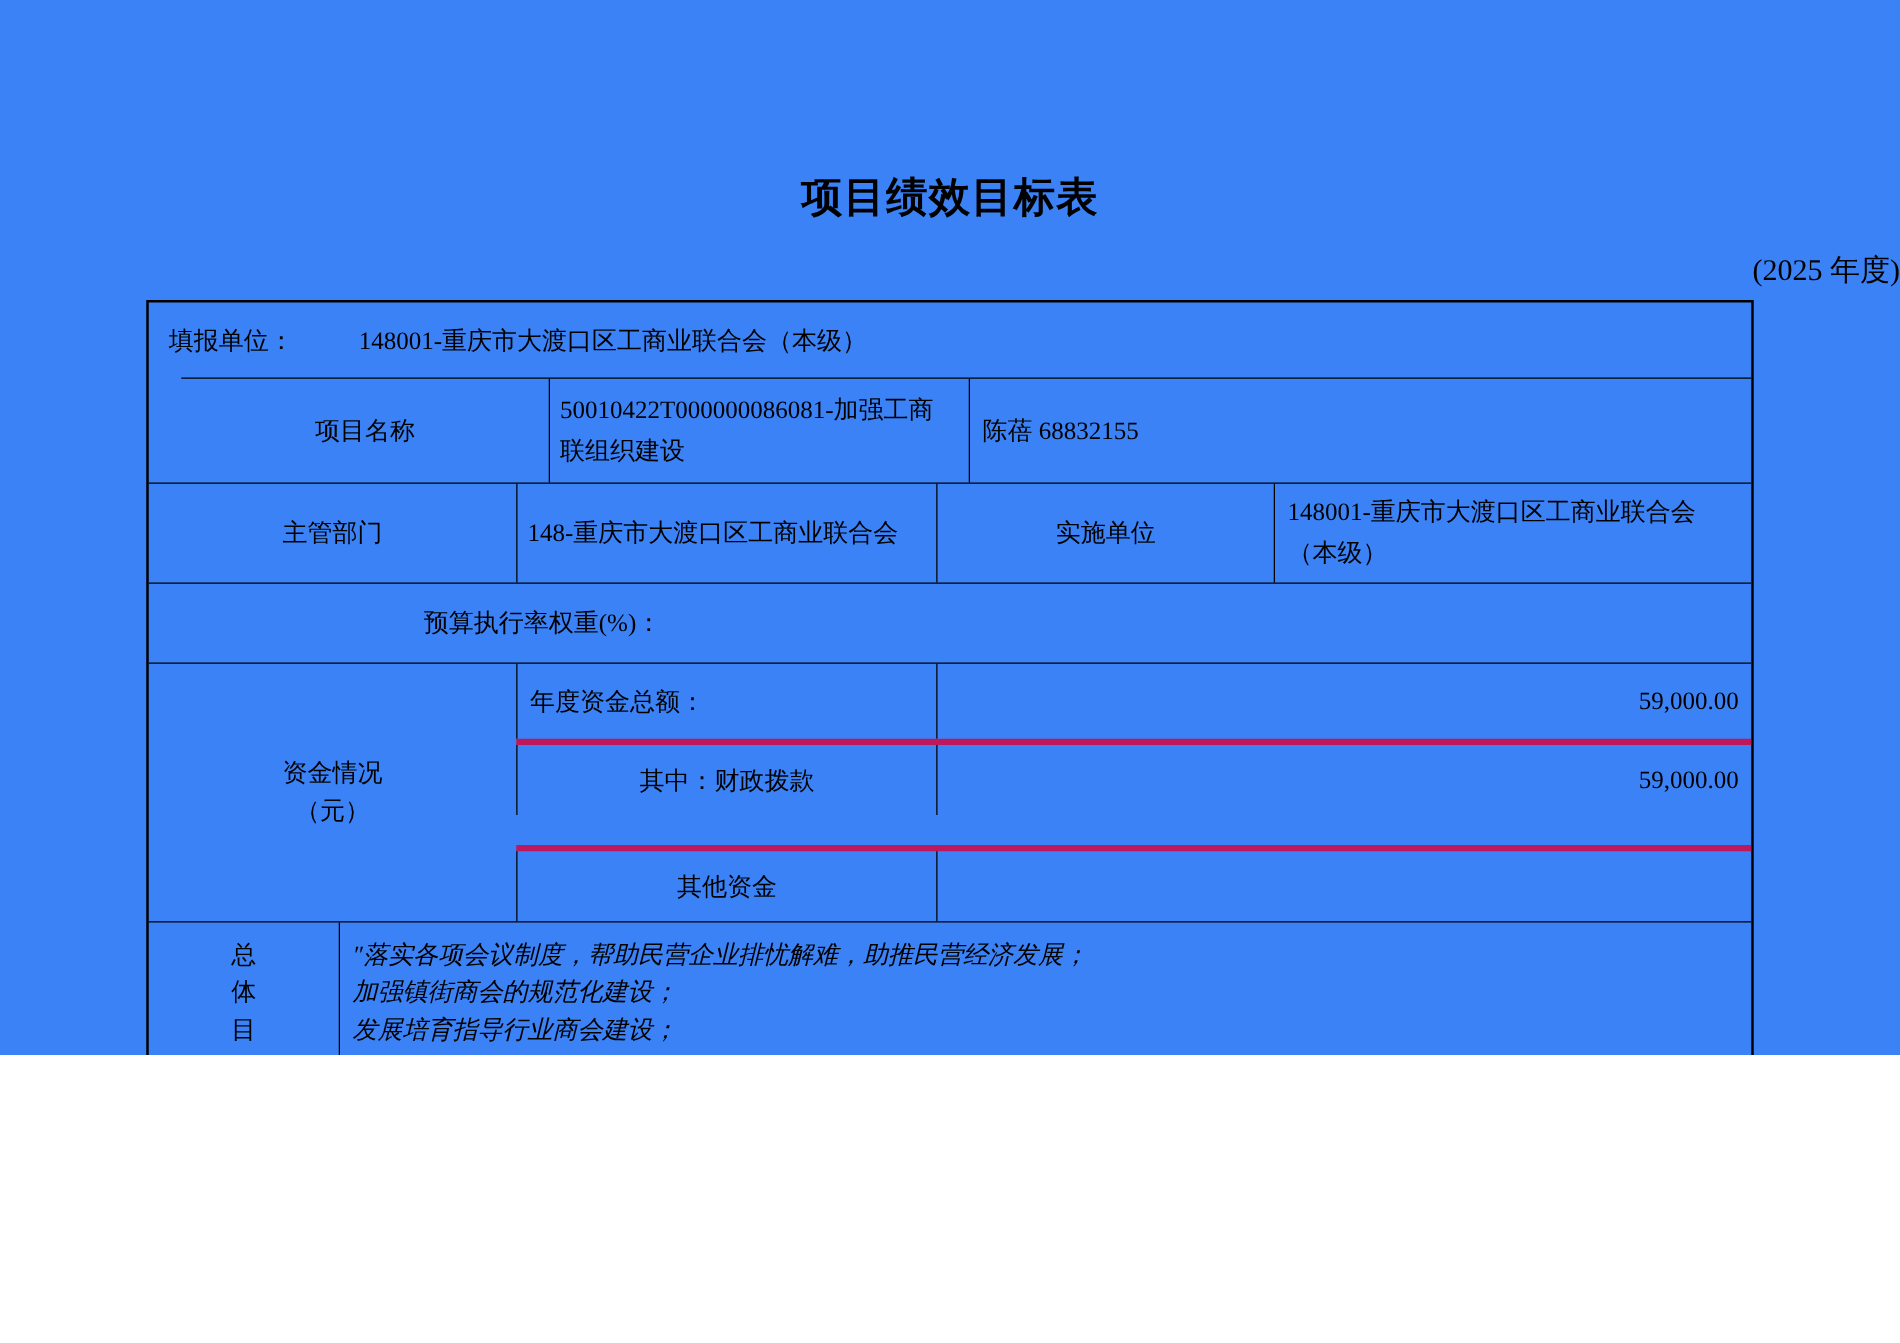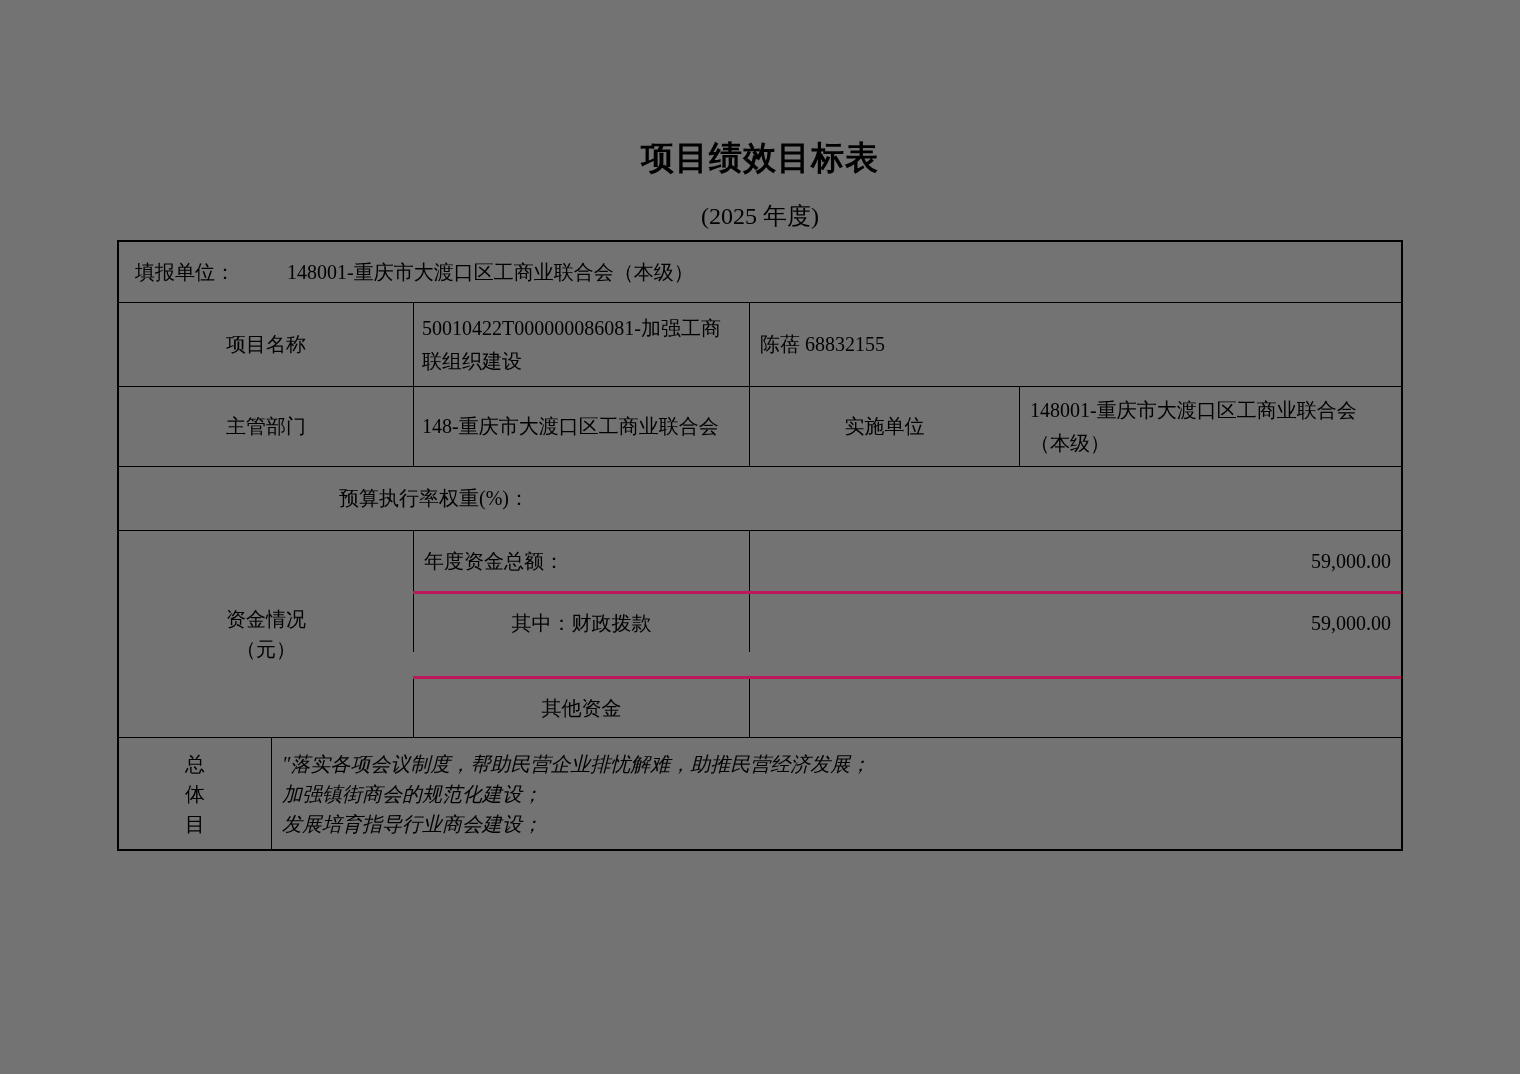--- a/index.html
+++ b/index.html
@@ -1,48 +1,48 @@
 <!DOCTYPE html>
 <html><head>
 <meta charset="utf-8">
 <style>
   * { margin:0; padding:0; box-sizing:border-box; }
   html,body { background:#ffffff; }
   .page {
     position:relative;
-    width:1520px; height:1074px;
-    background:#737373;
+    width:1520px; height:844px;
+    background:#3b82f6;
     font-family:"Liberation Serif","DejaVu Serif",serif;
     color:#000000;
     overflow:hidden;
   }
   .title {
     position:absolute; top:136px; left:0; width:100%;
     text-align:center;
     font-size:33px; font-weight:bold;
     letter-spacing:1px;
   }
   .subtitle {
     position:absolute; top:200px; left:0; width:100%;
-    text-align:center;
+    text-align:right;
     font-size:24px;
   }
   .ptable {
     position:absolute; top:240px; left:117px;
     width:1286px;
     border:2px solid #000;
     font-size:20px;
   }
   .row { display:flex; }
   .row + .row { border-top:1px solid #000; }
   .cell { display:flex; align-items:center; }
   .bl { border-left:1px solid #000; }
 
   .r1 { height:60px; }
-  .r2 { height:84px; }
+  .r2 { height:84px;margin-left:26px; }
   .r3 { height:80px; }
   .r4 { height:64px; }
   .r8 { height:112px; }
 
   .c1 { width:294px; }
   .c2 { width:336px; }
   .c3 { width:270px; }
   .c4 { flex:1; }
   .m12 { width:630px; }
   .m34 { flex:1; }
@@ -50,21 +50,21 @@
   .center { justify-content:center; text-align:center; }
   .full { width:100%; padding-left:16px; }
   .ru-val { margin-left:52px; }
 
   .pad-left   { padding-left:8px;  padding-right:12px; }
   .pad-left10 { padding-left:10px; padding-right:8px; }
   .wrap2 { line-height:33px; word-break:break-all; }
 
   .subcol { flex:1; display:flex; flex-direction:column; }
   .subrow { display:flex; }
-  .subrow + .subrow { border-top:3px solid #be185d; }
+  .subrow + .subrow { border-top:5px solid #be185d; }
   .sr1 { height:60px; }
   .sr2 { height:61px; }
   .sr3 { height:61px;margin-top:24px; }
   .c2sub { width:336px; }
   .c2sub.left { justify-content:flex-start; padding-left:10px; }
   .valr { flex:1; justify-content:flex-end; padding-right:10px; }
 
   .funds-label { text-align:center; line-height:30px; }
 
   .goalcol { width:152px; justify-content:center; }

